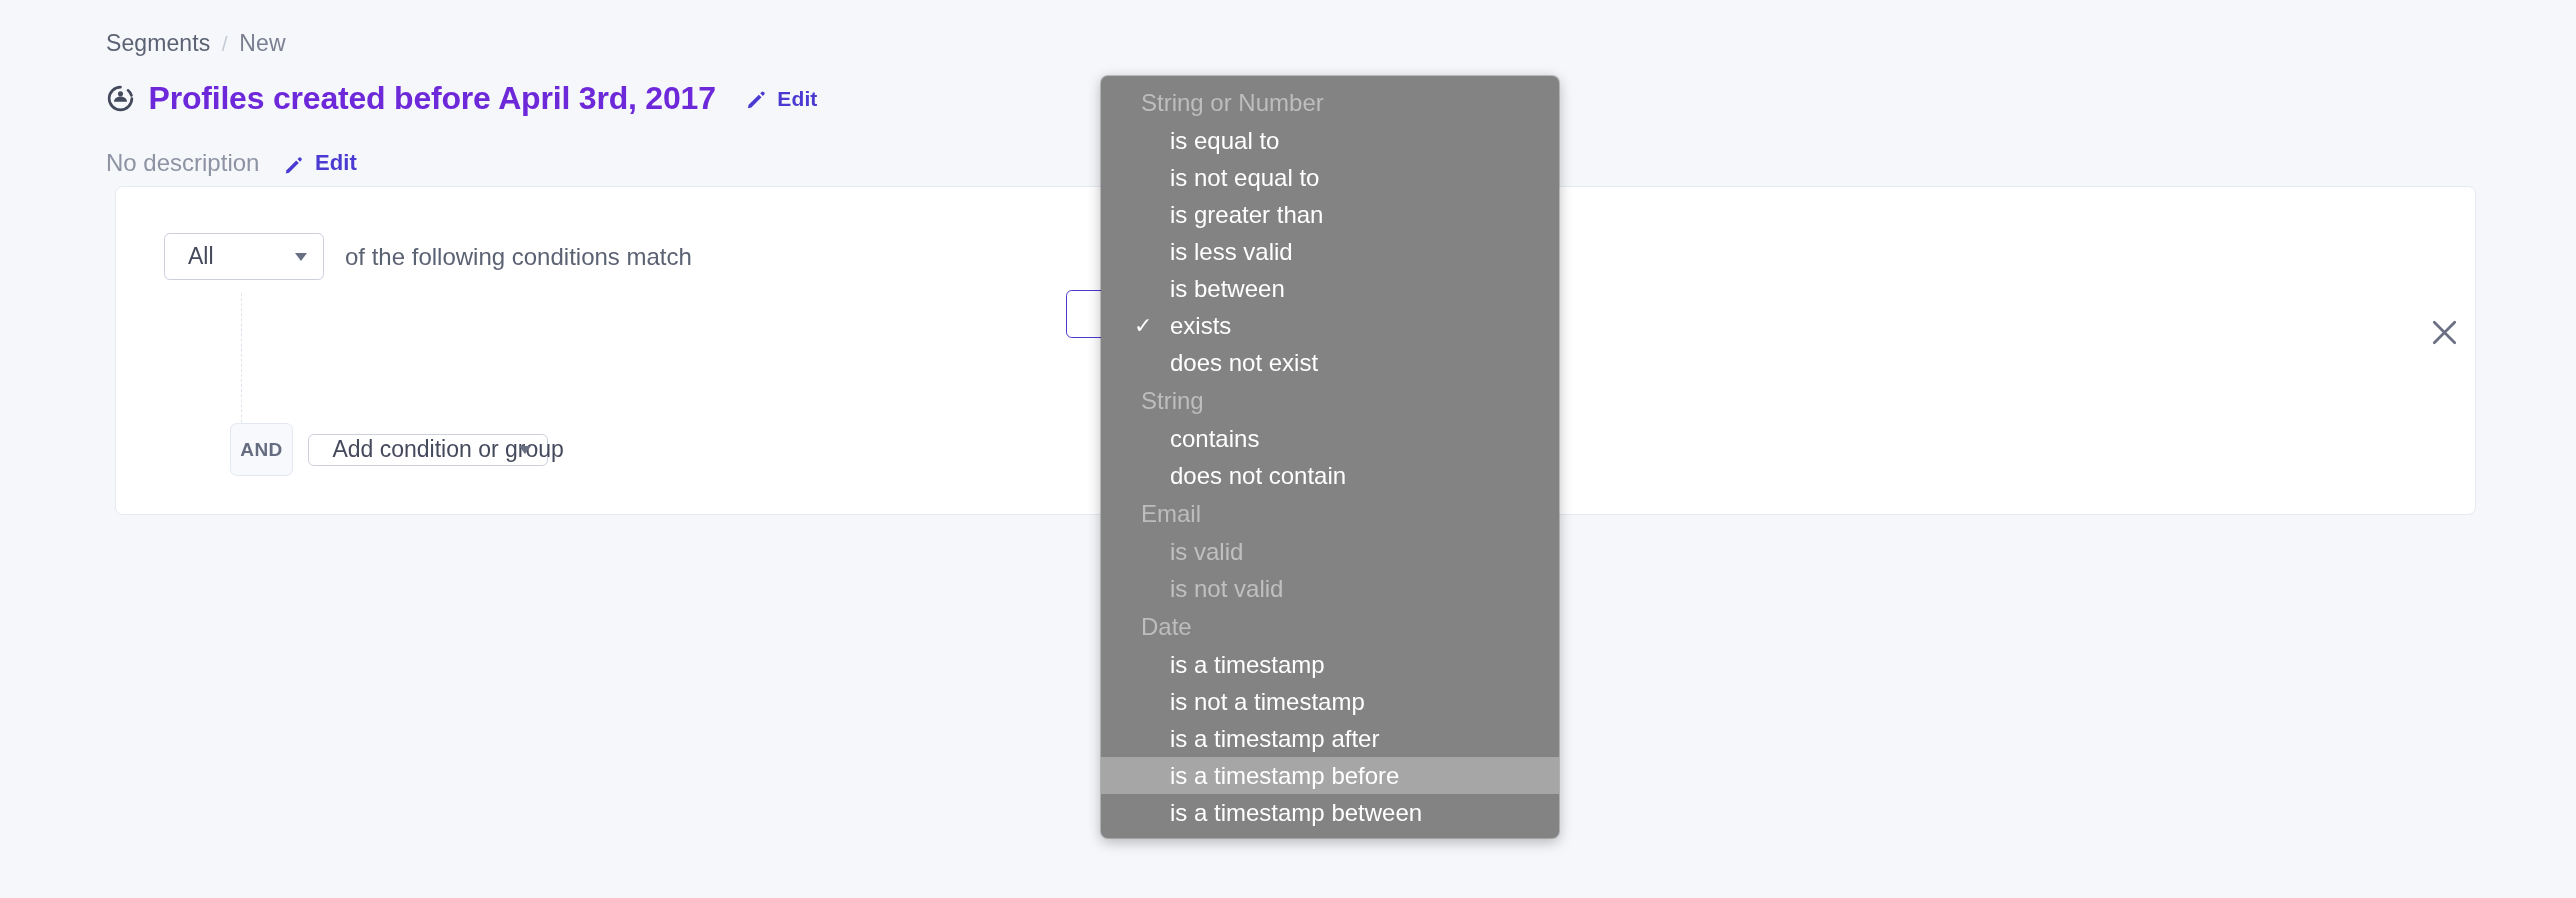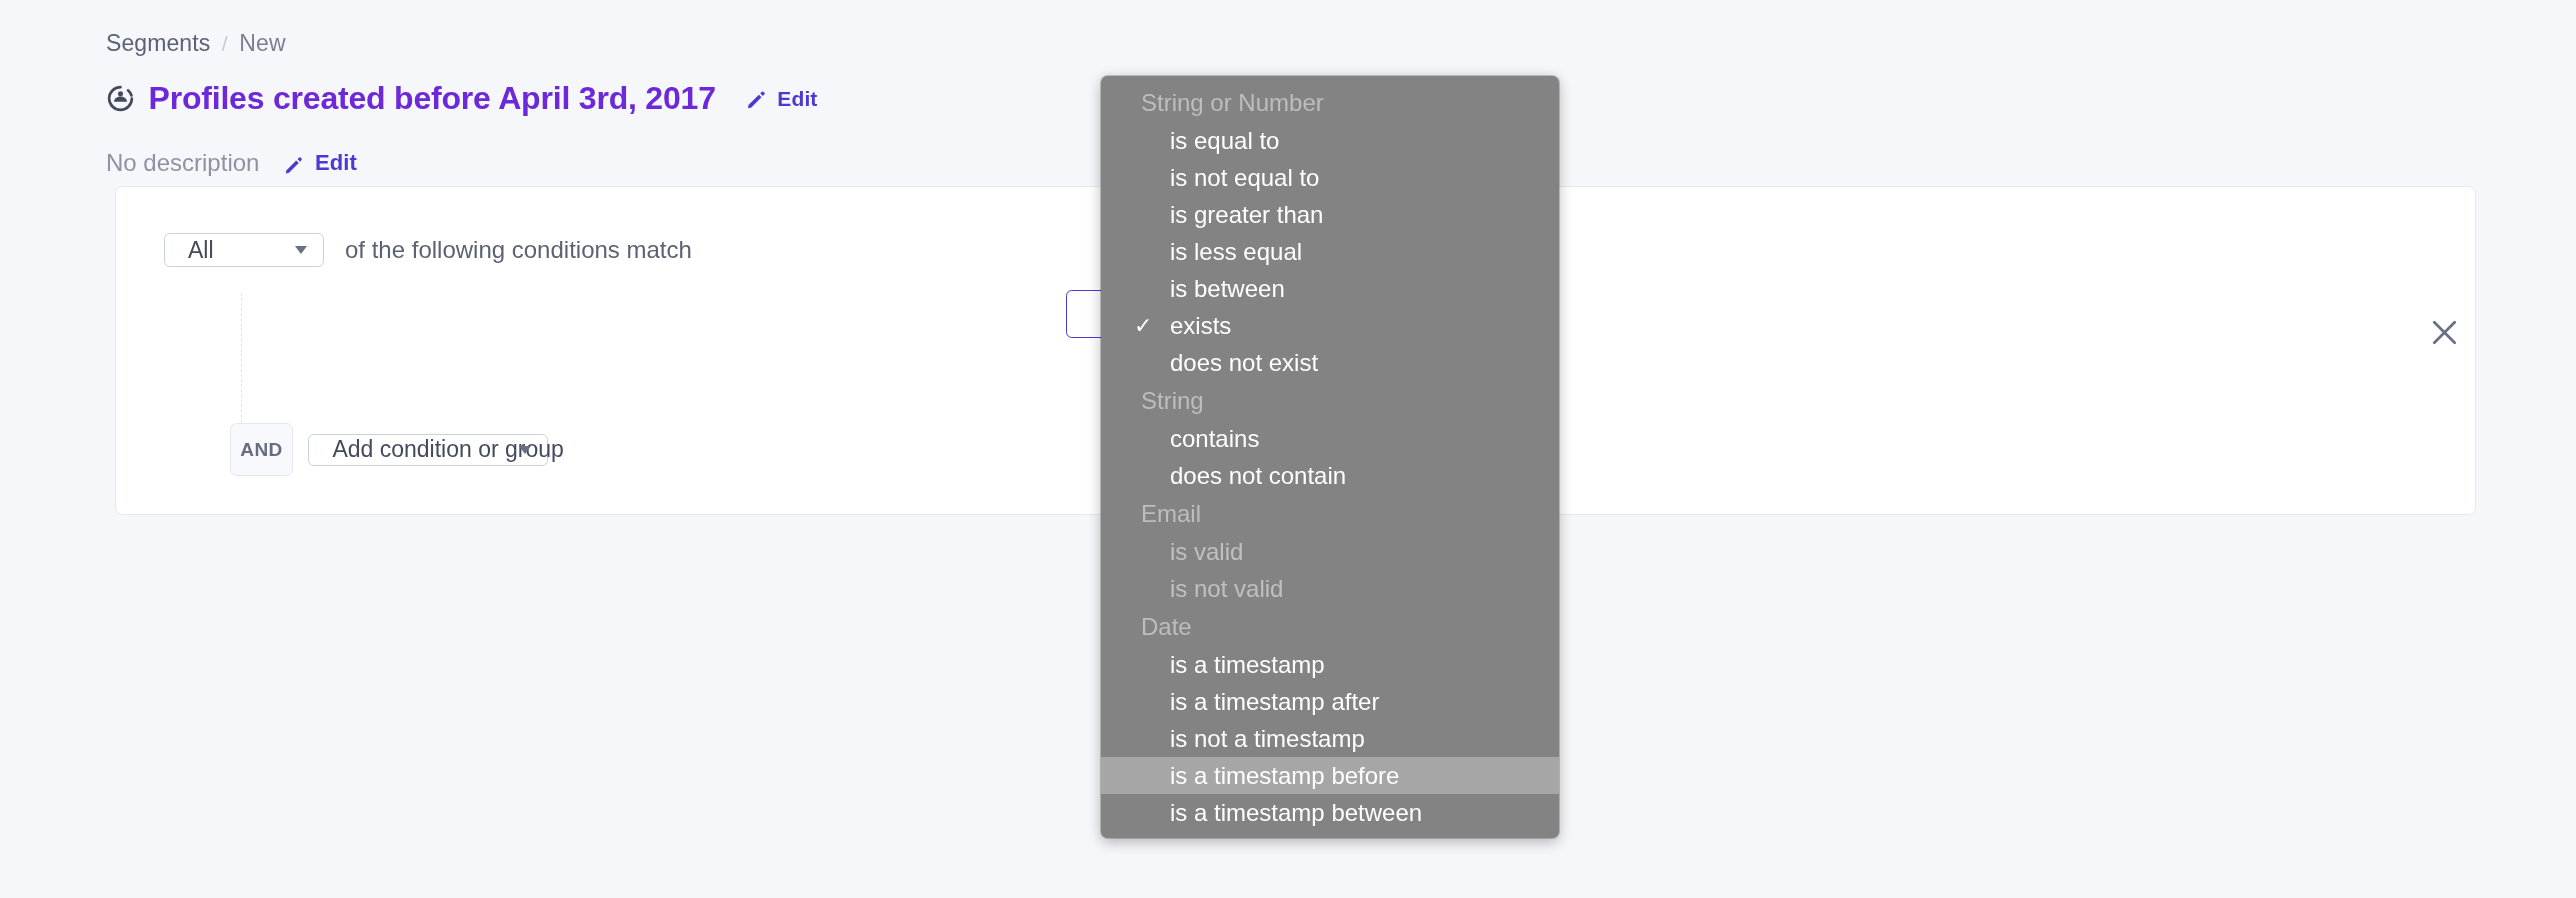--- a/index.html
+++ b/index.html
@@ -123,21 +123,21 @@
     top: 46px;
     display: flex;
     align-items: center;
   }
   .select-box {
     position: relative;
     box-sizing: border-box;
     border: 1px solid #ccd0dd;
     border-radius: 5.8px;
     background: #fff;
-    height: 34px;
+    height: 47px;
     display: flex;
     align-items: center;
     cursor: pointer;
   }
   .select-box .sel-text {
     font-size: 23px;
     color: #44495c;
     padding-left: 23px;
     white-space: nowrap;
   }
@@ -394,30 +394,30 @@
 
 <svg class="remove-btn" viewBox="0 0 24 24">
   <path d="M5 5 19 19 M19 5 5 19" stroke="#6a7083" stroke-width="1.9" stroke-linecap="round" fill="none"></path>
 </svg>
 
 <div class="menu" id="operator-menu">
     <div class="menu-group-label">String or Number</div>
     <div class="menu-item"><span>is equal to</span></div>
     <div class="menu-item"><span>is not equal to</span></div>
     <div class="menu-item"><span>is greater than</span></div>
-    <div class="menu-item"><span>is less equal</span></div>
+    <div class="menu-item"><span>is less valid</span></div>
     <div class="menu-item"><span>is between</span></div>
     <div class="menu-item"><span class="tick">✓</span><span>exists</span></div>
     <div class="menu-item"><span>does not exist</span></div>
     <div class="menu-group-label">String</div>
     <div class="menu-item"><span>contains</span></div>
     <div class="menu-item"><span>does not contain</span></div>
     <div class="menu-group-label">Email</div>
     <div class="menu-item disabled"><span>is valid</span></div>
     <div class="menu-item disabled"><span>is not valid</span></div>
     <div class="menu-group-label">Date</div>
     <div class="menu-item"><span>is a timestamp</span></div>
+    <div class="menu-item"><span>is not a timestamp</span></div>
     <div class="menu-item"><span>is a timestamp after</span></div>
-    <div class="menu-item"><span>is not a timestamp</span></div>
     <div class="menu-item highlighted"><span>is a timestamp before</span></div>
     <div class="menu-item"><span>is a timestamp between</span></div>
   </div>
 
 
 </body></html>

